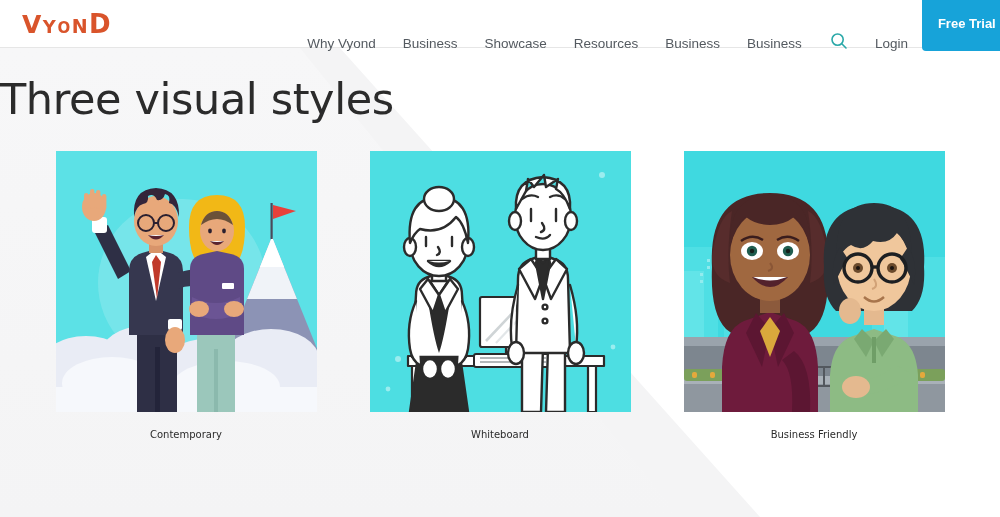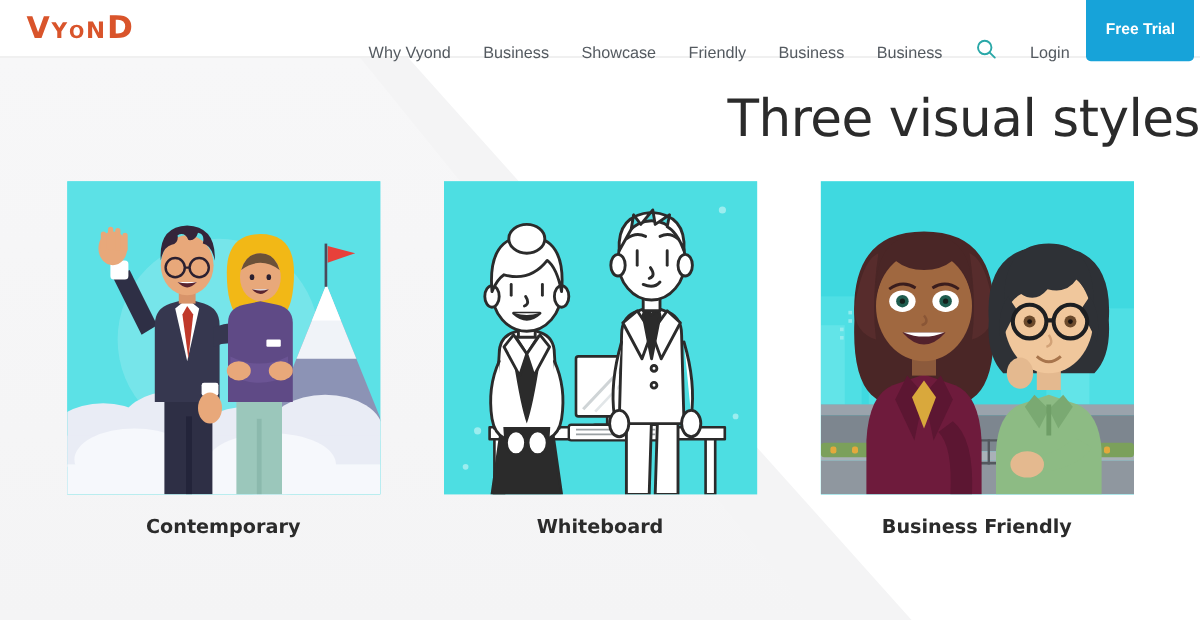--- a/index.html
+++ b/index.html
@@ -82,21 +82,21 @@
     cursor: pointer;
     white-space: nowrap;
     font-family: "Liberation Sans", sans-serif;
   }
 
   
   .main { position: relative; z-index: 2; }
   .headline {
     position: absolute;
     left: 0; top: 74px; width: 1000px;
-    text-align: right;
+    text-align: left;
     font-size: 43px;
     font-weight: 400;
     color: #2b2b2b;
     letter-spacing: -0.4px;
     font-family: "DejaVu Sans", sans-serif;
   }
 
   .cards {
     position: absolute;
     left: 0; top: 151px; width: 1000px;
@@ -107,22 +107,22 @@
   .card { width: 261px; }
   .thumb {
     width: 261px; height: 261px;
     position: relative;
     overflow: hidden;
     background: #5ce1e6;
   }
   .caption {
     margin-top: 17px;
     text-align: center;
-    font-size: 16px;
-    font-weight: 700;
+    font-size: 10px;
+    font-weight: 400;
     color: #2b2b2b;
     font-family: "DejaVu Sans", sans-serif;
   }
   svg { display: block; }
 </style>
 </head>
 <body>
 
 <div class="page">
 
@@ -136,21 +136,21 @@
       <span class="l2">Y</span>
       <span class="l3">O</span>
       <span class="l4">N</span>
       <span class="l5">D</span>
     </div>
 
     <div class="nav">
       <div class="nav-item">Why Vyond</div>
       <div class="nav-item">Business</div>
       <div class="nav-item">Showcase</div>
-      <div class="nav-item">Friendly</div>
+      <div class="nav-item">Resources</div>
       <div class="nav-item">Business</div>
       <div class="nav-item">Business</div>
 
       <div class="search-btn">
         <svg width="18" height="18" viewBox="0 0 18 18">
           <circle cx="7.6" cy="7.6" r="5.6" fill="none" stroke="#2aa8a8" stroke-width="1.6"></circle>
           <line x1="11.8" y1="11.8" x2="16" y2="16" stroke="#2aa8a8" stroke-width="1.6" stroke-linecap="round"></line>
         </svg>
       </div>
 

